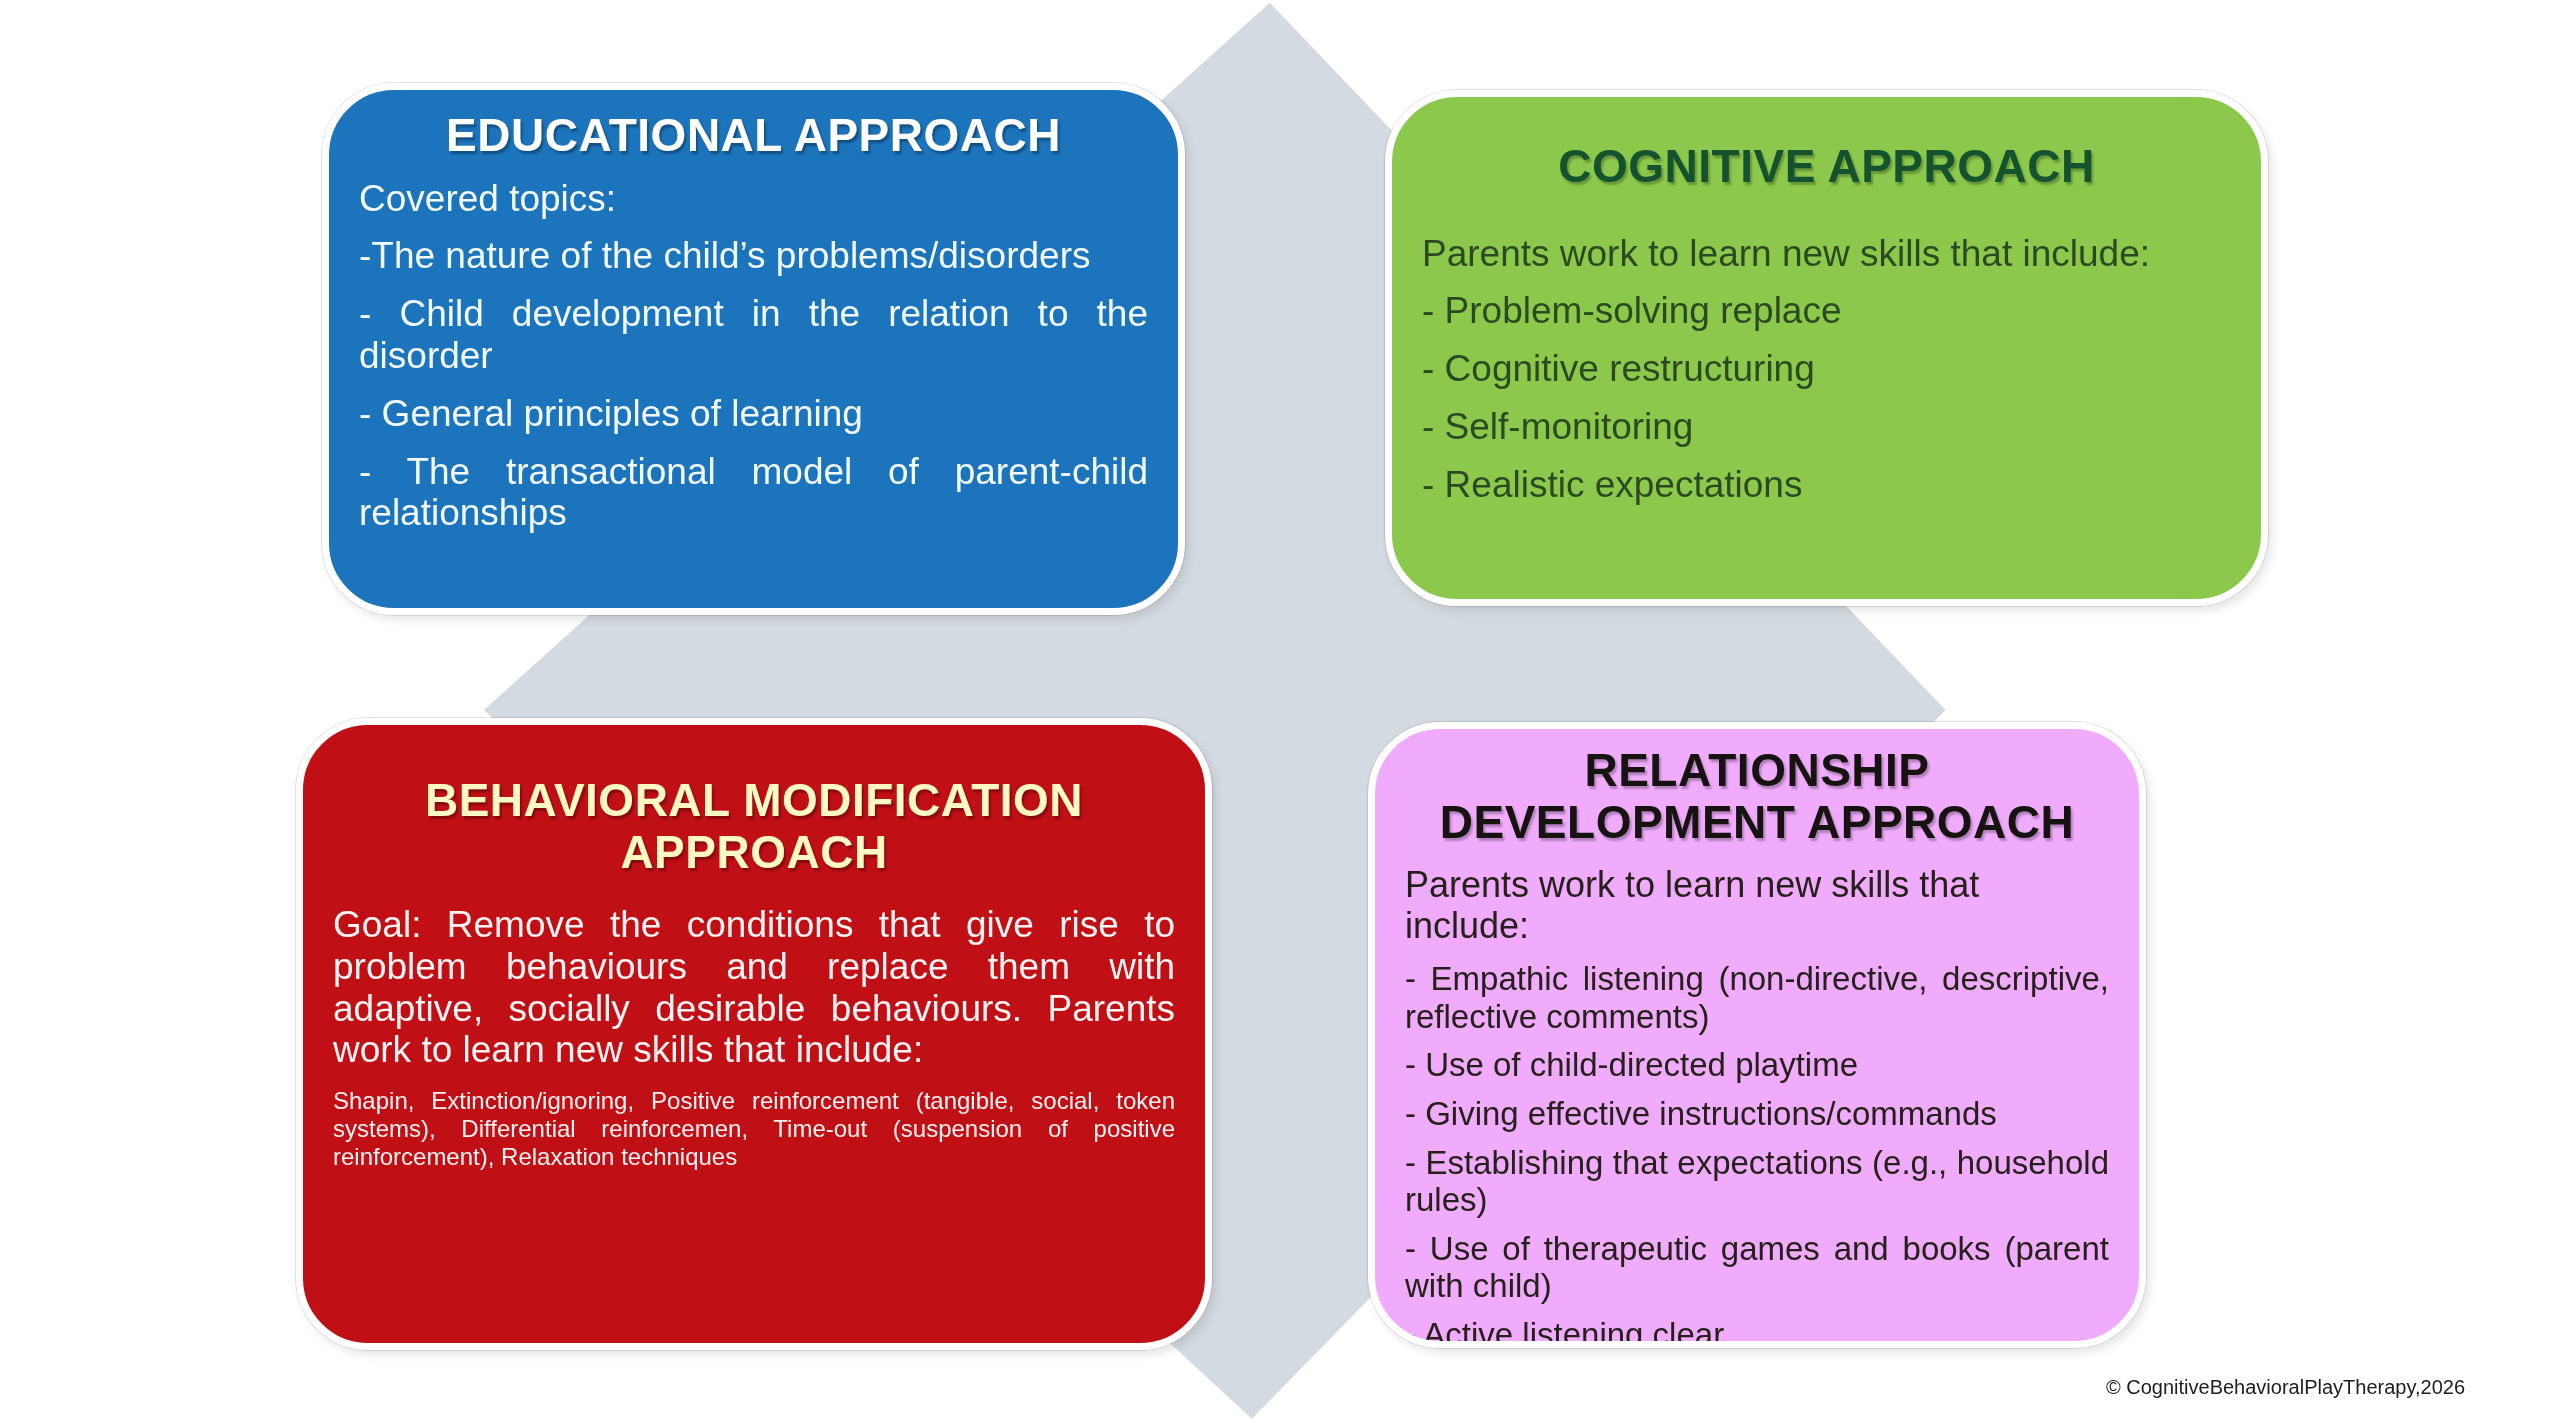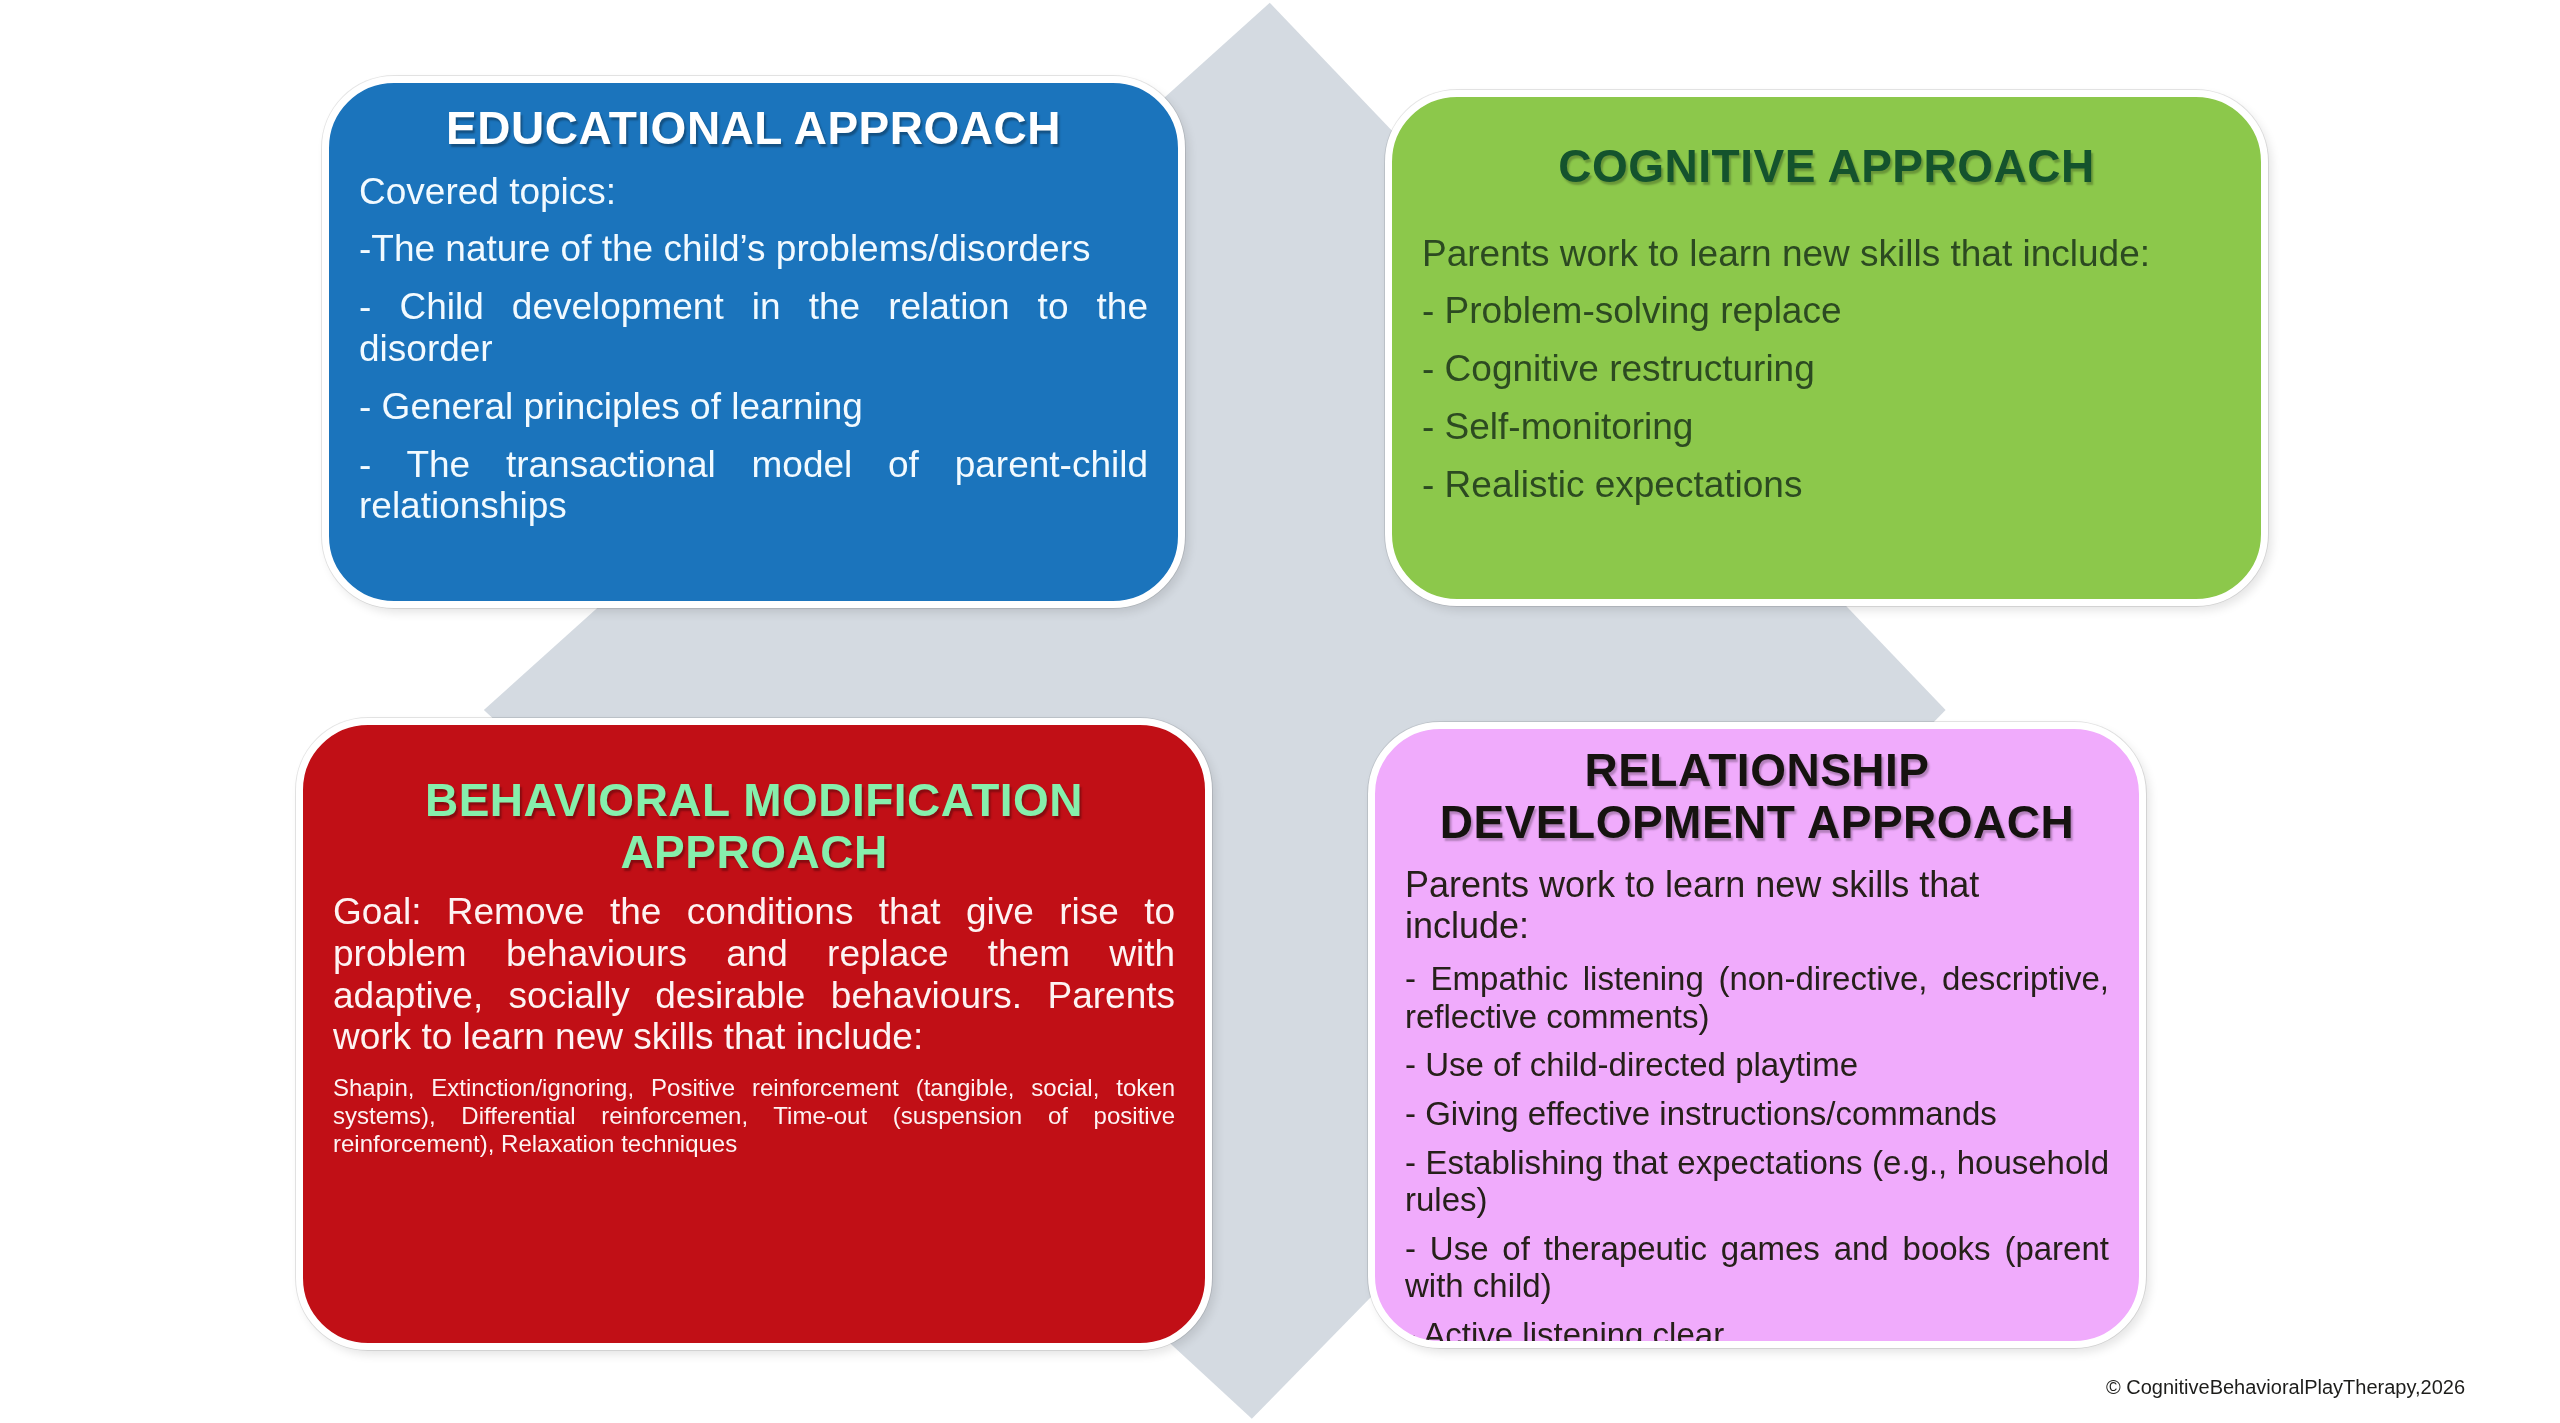--- a/index.html
+++ b/index.html
@@ -27,32 +27,32 @@
   }
   .card h2 {
     margin:0; text-align:center;
     font-size:46px; line-height:1.12; font-weight:bold;
     letter-spacing:0.5px;
   }
   .card p { margin:0 0 16px; font-size:37px; line-height:1.13; }
   .just { text-align:justify; }
 
   
-  .card.edu { left:322px; top:76px; width:863px; height:532px; background:#1b74bc; }
+  .card.edu { left:322px; top:83px; width:863px; height:532px; background:#1b74bc; }
   .card.edu h2 { color:#ffffff; text-shadow:2px 3px 2px rgba(0,0,0,0.30); margin:20px 0 16px; }
   .card.edu p { color:#f2faff; }
 
   
   .card.cog { left:1385px; top:90px; width:883px; height:516px; background:#8cc84b; }
   .card.cog h2 { color:#14532d; text-shadow:2px 3px 2px rgba(0,0,0,0.25); margin:44px 0 40px; }
   .card.cog p { color:#2c4a21; }
 
   
   .card.beh { left:296px; top:718px; width:916px; height:632px; background:#c10f16; }
-  .card.beh h2 { color:#86efac; text-shadow:2px 3px 2px rgba(0,0,0,0.30); margin:50px 0 13px; }
+  .card.beh h2 { color:#fef9c3; text-shadow:2px 3px 2px rgba(0,0,0,0.30); margin:50px 0 26px; }
   .card.beh p { color:#fdf3f3; }
   .card.beh p.small { font-size:24px; line-height:1.16; }
 
   
   .card.rel { left:1368px; top:722px; width:778px; height:626px; background:#f0abfc; }
   .card.rel h2 { color:#161310; text-shadow:2px 3px 2px rgba(0,0,0,0.25); margin:16px 0 16px; }
   .card.rel p { color:#26201a; font-size:33px; margin:0 0 11px; line-height:1.14; }
   .card.rel p.lead { font-size:36px; margin-bottom:14px; }
 
   .copyright {

